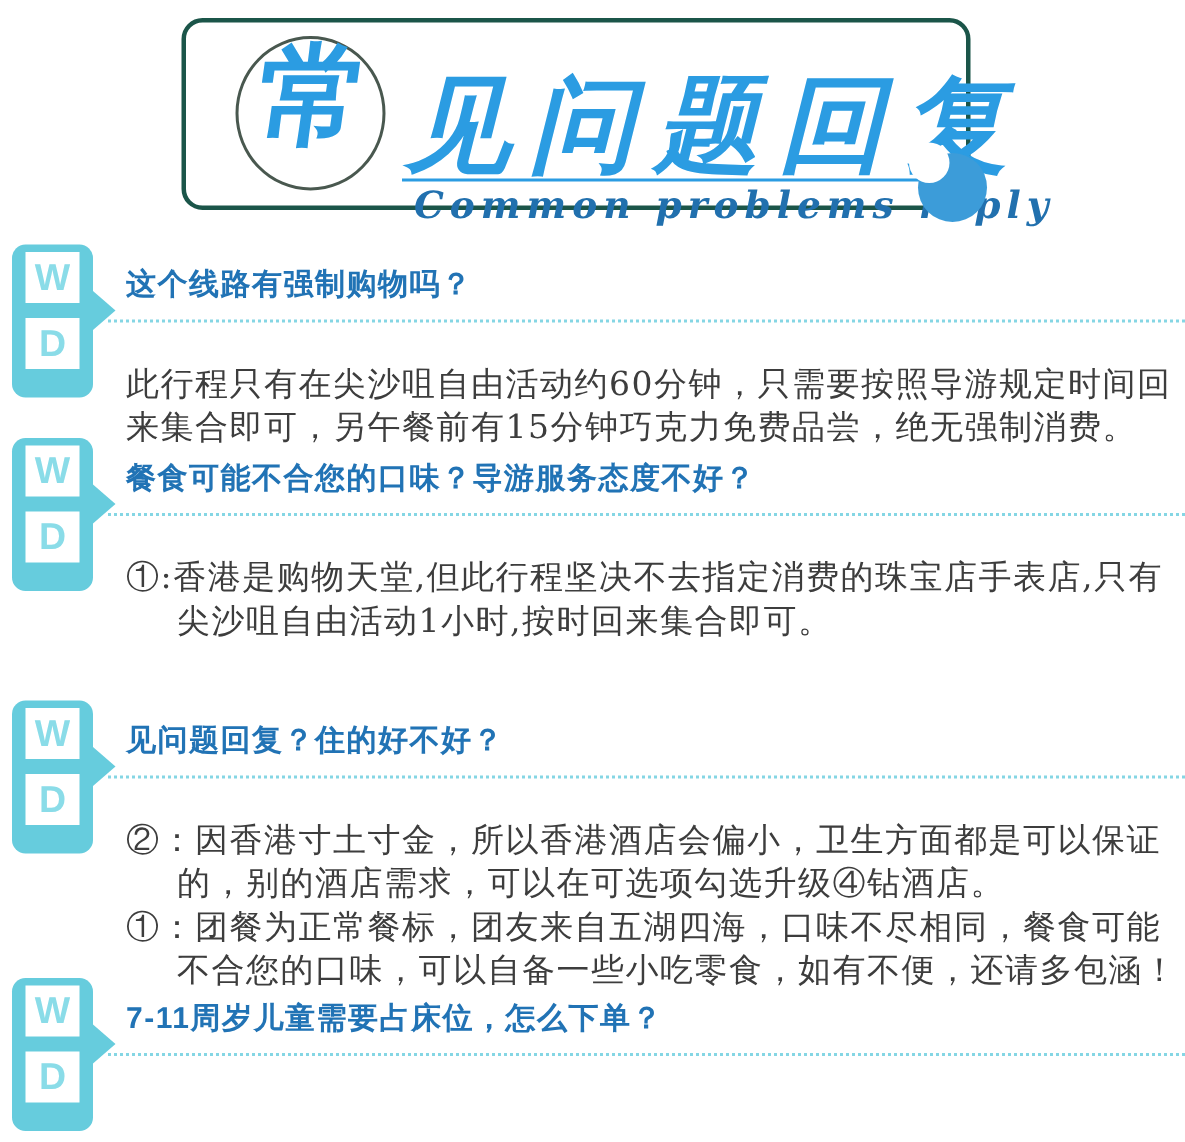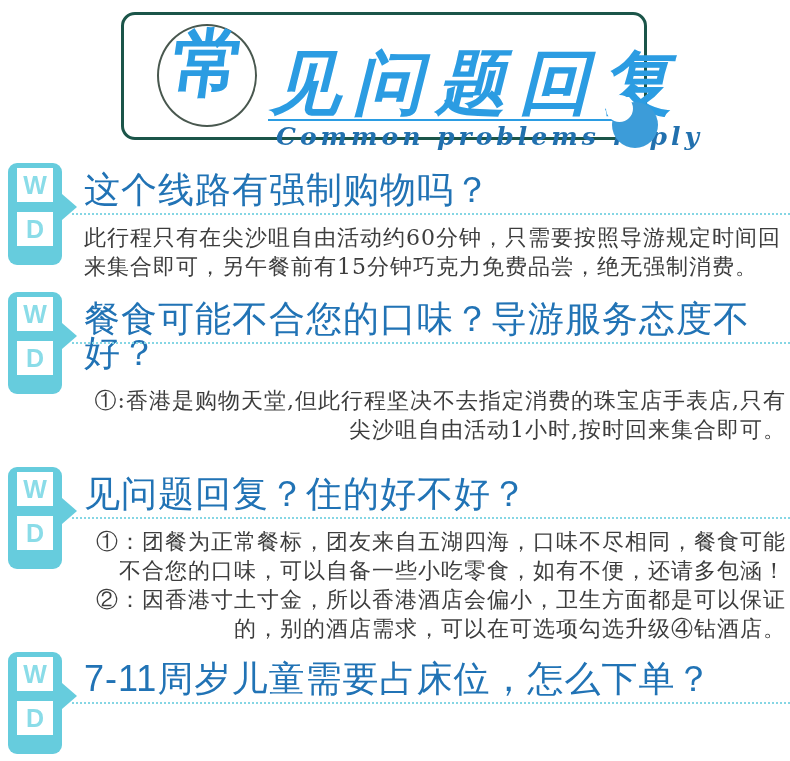--- a/index.html
+++ b/index.html
@@ -61,28 +61,28 @@
     border-left:15px solid #66ccdd;
   }
 
   .divider {
     position:absolute; left:72px; right:0; top:50px;
     border-top:2px dotted #85d6e4;
   }
 
   .content { margin-left:84px; padding-right:4px; }
   .question {
-    padding-top:10px; font-size:36px; line-height:34px; font-weight:normal;
+    padding-top:10px; font-size:20px; line-height:34px; font-weight:bold;
     color:#2173b5; letter-spacing:1px;
   }
   .answers {
-    margin-top:16px; font-family:"DejaVu Serif", serif;
+    margin-top:35px; font-family:"DejaVu Serif", serif;
     font-size:22px; line-height:29px; color:#3d3d3d; letter-spacing:1px;
   }
-  .answer-item.numbered { padding-left:34px; text-indent:-34px;text-align:right; }
+  .answer-item.numbered { padding-left:34px; text-indent:-34px; }
   .answer-item .marker { font-style:normal; }
 </style>
 </head>
 <body>
 
 <div class="canvas">
 
   <div class="hdr-box">
     <div class="hdr-circle"></div>
     <div class="hdr-lead">常</div>
@@ -125,22 +125,22 @@
   <div class="section s3">
     <div class="badge">
       <div class="sq">W</div>
       <div class="sq">D</div>
       <div class="tri"></div>
     </div>
     <div class="divider"></div>
     <div class="content">
       <div class="question">见问题回复？住的好不好？</div>
       <div class="answers">
+        <div class="answer-item numbered"><span class="marker">②：</span><span>因香港寸土寸金，所以香港酒店会偏小，卫生方面都是可以保证的，别的酒店需求，可以在可选项勾选升级④钻酒店。</span></div>
         <div class="answer-item numbered"><span class="marker">①：</span><span>团餐为正常餐标，团友来自五湖四海，口味不尽相同，餐食可能不合您的口味，可以自备一些小吃零食，如有不便，还请多包涵！</span></div>
-        <div class="answer-item numbered"><span class="marker">②：</span><span>因香港寸土寸金，所以香港酒店会偏小，卫生方面都是可以保证的，别的酒店需求，可以在可选项勾选升级④钻酒店。</span></div>
       </div>
     </div>
   </div>
 
   <div class="section s4">
     <div class="badge">
       <div class="sq">W</div>
       <div class="sq">D</div>
       <div class="tri"></div>
     </div>

